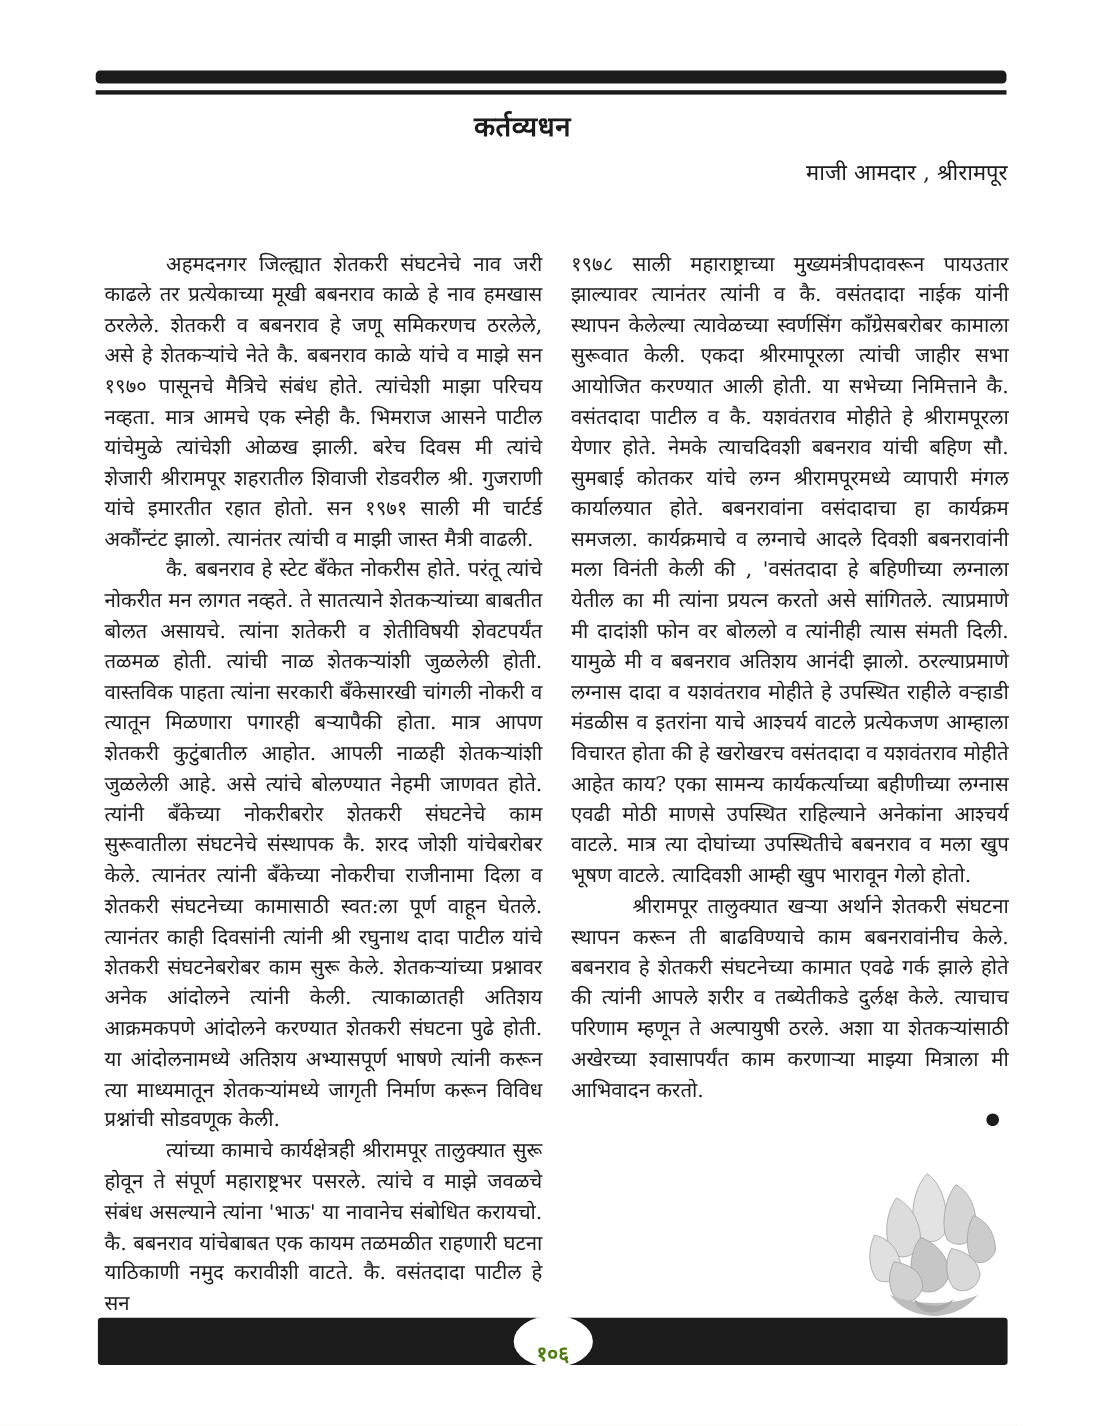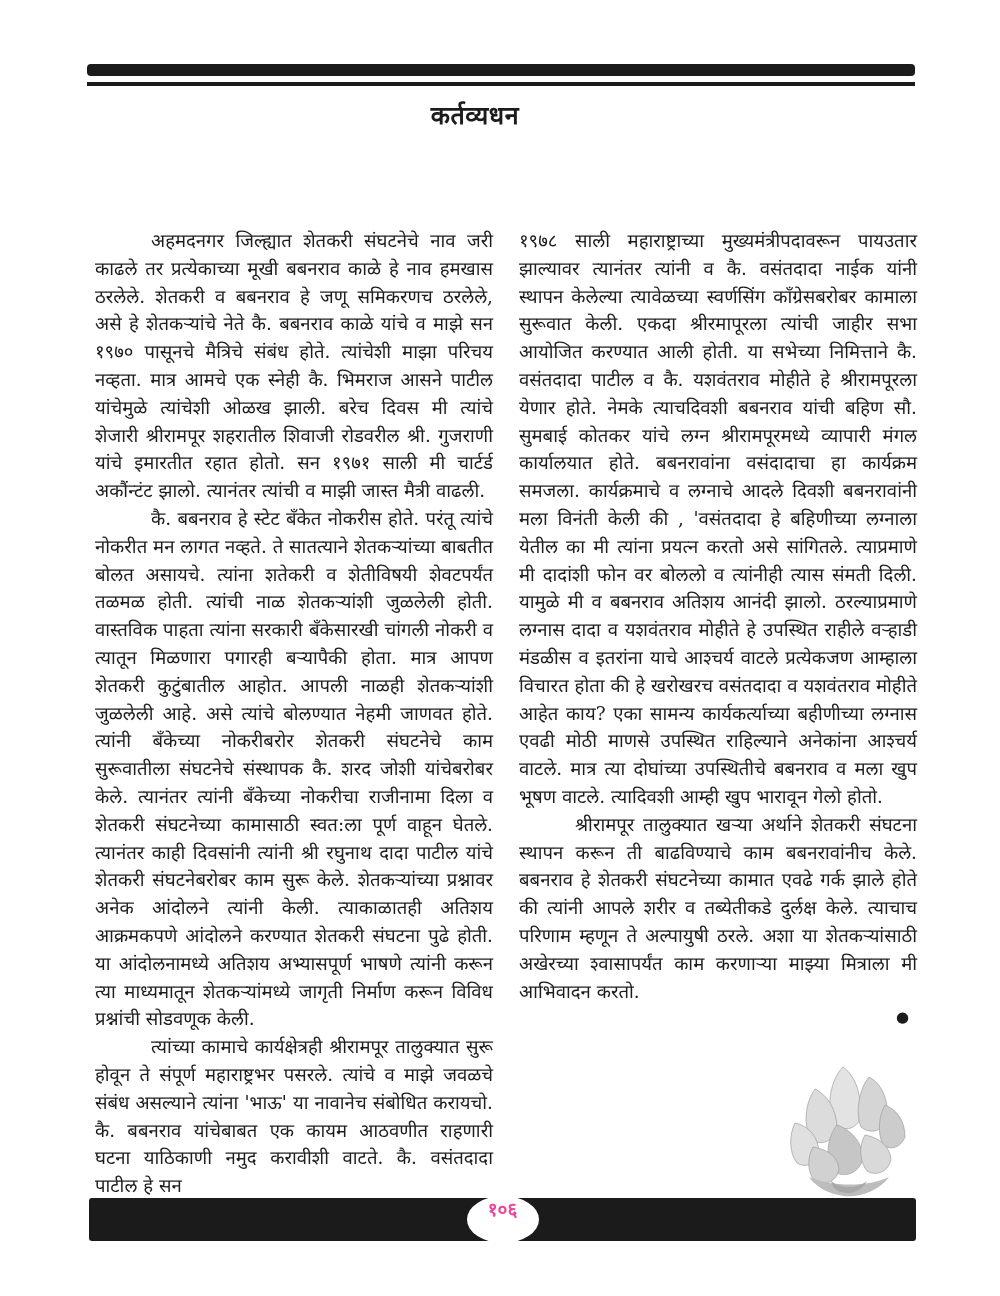--- a/index.html
+++ b/index.html
@@ -34,42 +34,43 @@
     position:absolute; right:84px; top:1061px; width:135px; height:137px;
     background:#ffffff;
   }
   .footer-bar {
     position:absolute; left:89px; top:1198px; width:827px; height:43px;
     background:#1b1b1b; border-radius:3px;
     display:flex; align-items:center; justify-content:center;
   }
   .page-number-oval {
     width:72px; height:47px; background:#ffffff; border-radius:50%;
-    display:flex; align-items:flex-start; justify-content:center;
-    font-size:19px; color:#ec4899; font-weight:bold;
+    display:flex; align-items:flex-end; justify-content:center;
+    font-size:19px; color:#4d7c0f; font-weight:bold;
   }
 </style>
 </head>
 <body>
 
 <div class="page">
 
   <div class="rule-thick"></div>
   <div class="rule-thin"></div>
 
   <h1 class="title">कर्तव्यधन</h1>
 
   <div class="byline">
+    <div>माजी आमदार , श्रीरामपूर</div>
   </div>
 
   <div class="columns">
     <div class="col">
       <p class="indent">अहमदनगर जिल्ह्यात शेतकरी संघटनेचे नाव जरी काढले तर प्रत्येकाच्या मूखी बबनराव काळे हे नाव हमखास ठरलेले. शेतकरी व बबनराव हे जणू समिकरणच ठरलेले, असे हे शेतकऱ्यांचे नेते कै. बबनराव काळे यांचे व माझे सन १९७० पासूनचे मैत्रिचे संबंध होते. त्यांचेशी माझा परिचय नव्हता. मात्र आमचे एक स्नेही कै. भिमराज आसने पाटील यांचेमुळे त्यांचेशी ओळख झाली. बरेच दिवस मी त्यांचे शेजारी श्रीरामपूर शहरातील शिवाजी रोडवरील श्री. गुजराणी यांचे इमारतीत रहात होतो. सन १९७१ साली मी चार्टर्ड अकौंन्टंट झालो. त्यानंतर त्यांची व माझी जास्त मैत्री वाढली.</p>
       <p class="indent">कै. बबनराव हे स्टेट बँकेत नोकरीस होते. परंतू त्यांचे नोकरीत मन लागत नव्हते. ते सातत्याने शेतकऱ्यांच्या बाबतीत बोलत असायचे. त्यांना शतेकरी व शेतीविषयी शेवटपर्यंत तळमळ होती. त्यांची नाळ शेतकऱ्यांशी जुळलेली होती. वास्तविक पाहता त्यांना सरकारी बँकेसारखी चांगली नोकरी व त्यातून मिळणारा पगारही बऱ्यापैकी होता. मात्र आपण शेतकरी कुटुंबातील आहोत. आपली नाळही शेतकऱ्यांशी जुळलेली आहे. असे त्यांचे बोलण्यात नेहमी जाणवत होते. त्यांनी बँकेच्या नोकरीबरोर शेतकरी संघटनेचे काम सुरूवातीला संघटनेचे संस्थापक कै. शरद जोशी यांचेबरोबर केले. त्यानंतर त्यांनी बँकेच्या नोकरीचा राजीनामा दिला व शेतकरी संघटनेच्या कामासाठी स्वत:ला पूर्ण वाहून घेतले. त्यानंतर काही दिवसांनी त्यांनी श्री रघुनाथ दादा पाटील यांचे शेतकरी संघटनेबरोबर काम सुरू केले. शेतकऱ्यांच्या प्रश्नावर अनेक आंदोलने त्यांनी केली. त्याकाळातही अतिशय आक्रमकपणे आंदोलने करण्यात शेतकरी संघटना पुढे होती. या आंदोलनामध्ये अतिशय अभ्यासपूर्ण भाषणे त्यांनी करून त्या माध्यमातून शेतकऱ्यांमध्ये जागृती निर्माण करून  विविध प्रश्नांची सोडवणूक केली.</p>
-      <p class="indent">त्यांच्या कामाचे कार्यक्षेत्रही श्रीरामपूर तालुक्यात सुरू होवून ते संपूर्ण महाराष्ट्रभर पसरले. त्यांचे व माझे जवळचे संबंध असल्याने त्यांना 'भाऊ' या नावानेच संबोधित करायचो. कै. बबनराव यांचेबाबत एक कायम आठवणीत राहणारी घटना याठिकाणी नमुद करावीशी वाटते. कै. वसंतदादा पाटील हे सन</p>
+      <p class="indent">त्यांच्या कामाचे कार्यक्षेत्रही श्रीरामपूर तालुक्यात सुरू होवून ते संपूर्ण महाराष्ट्रभर पसरले. त्यांचे व माझे जवळचे संबंध असल्याने त्यांना 'भाऊ' या नावानेच संबोधित करायचो. कै. बबनराव यांचेबाबत एक कायम तळमळीत राहणारी घटना याठिकाणी नमुद करावीशी वाटते. कै. वसंतदादा पाटील हे सन</p>
     </div>
     <div class="col">
       <p>१९७८ साली महाराष्ट्राच्या मुख्यमंत्रीपदावरून पायउतार झाल्यावर त्यानंतर त्यांनी व कै. वसंतदादा नाईक यांनी स्थापन केलेल्या त्यावेळच्या स्वर्णसिंग काँग्रेसबरोबर कामाला सुरूवात केली. एकदा श्रीरमापूरला त्यांची जाहीर सभा आयोजित करण्यात आली होती. या सभेच्या निमित्ताने कै. वसंतदादा पाटील व कै. यशवंतराव मोहीते हे श्रीरामपूरला येणार होते. नेमके त्याचदिवशी बबनराव यांची बहिण सौ. सुमबाई कोतकर यांचे लग्न श्रीरामपूरमध्ये व्यापारी मंगल कार्यालयात होते. बबनरावांना वसंदादाचा हा कार्यक्रम समजला. कार्यक्रमाचे व लग्नाचे आदले दिवशी बबनरावांनी मला विनंती केली की , 'वसंतदादा हे बहिणीच्या लग्नाला येतील का मी त्यांना प्रयत्न करतो असे सांगितले. त्याप्रमाणे मी दादांशी फोन वर बोललो व त्यांनीही त्यास संमती दिली. यामुळे मी व बबनराव अतिशय आनंदी झालो. ठरल्याप्रमाणे लग्नास दादा व यशवंतराव मोहीते हे उपस्थित राहीले वऱ्हाडी मंडळीस व इतरांना याचे आश्चर्य वाटले प्रत्येकजण आम्हाला विचारत होता की हे खरोखरच वसंतदादा व यशवंतराव मोहीते आहेत काय? एका सामन्य कार्यकर्त्याच्या बहीणीच्या लग्नास एवढी मोठी माणसे उपस्थित  राहिल्याने अनेकांना आश्चर्य वाटले. मात्र त्या दोघांच्या उपस्थितीचे बबनराव व मला खुप भूषण वाटले. त्यादिवशी आम्ही खुप भारावून गेलो होतो.</p>
       <p class="indent">श्रीरामपूर तालुक्यात खऱ्या अर्थाने शेतकरी संघटना स्थापन करून ती बाढविण्याचे काम बबनरावांनीच केले. बबनराव हे शेतकरी संघटनेच्या कामात एवढे गर्क झाले होते की त्यांनी आपले शरीर व तब्येतीकडे दुर्लक्ष केले. त्याचाच परिणाम म्हणून ते अल्पायुषी ठरले. अशा या शेतकऱ्यांसाठी अखेरच्या श्वासापर्यंत काम करणाऱ्या माझ्या मित्राला मी आभिवादन करतो.</p>
       <div class="endmark-row">●</div>
     </div>
   </div>
 
   <svg class="flower" viewBox="0 0 135 137" xmlns="http://www.w3.org/2000/svg" aria-hidden="true">
     <rect width="135" height="137" fill="#ffffff"></rect>

